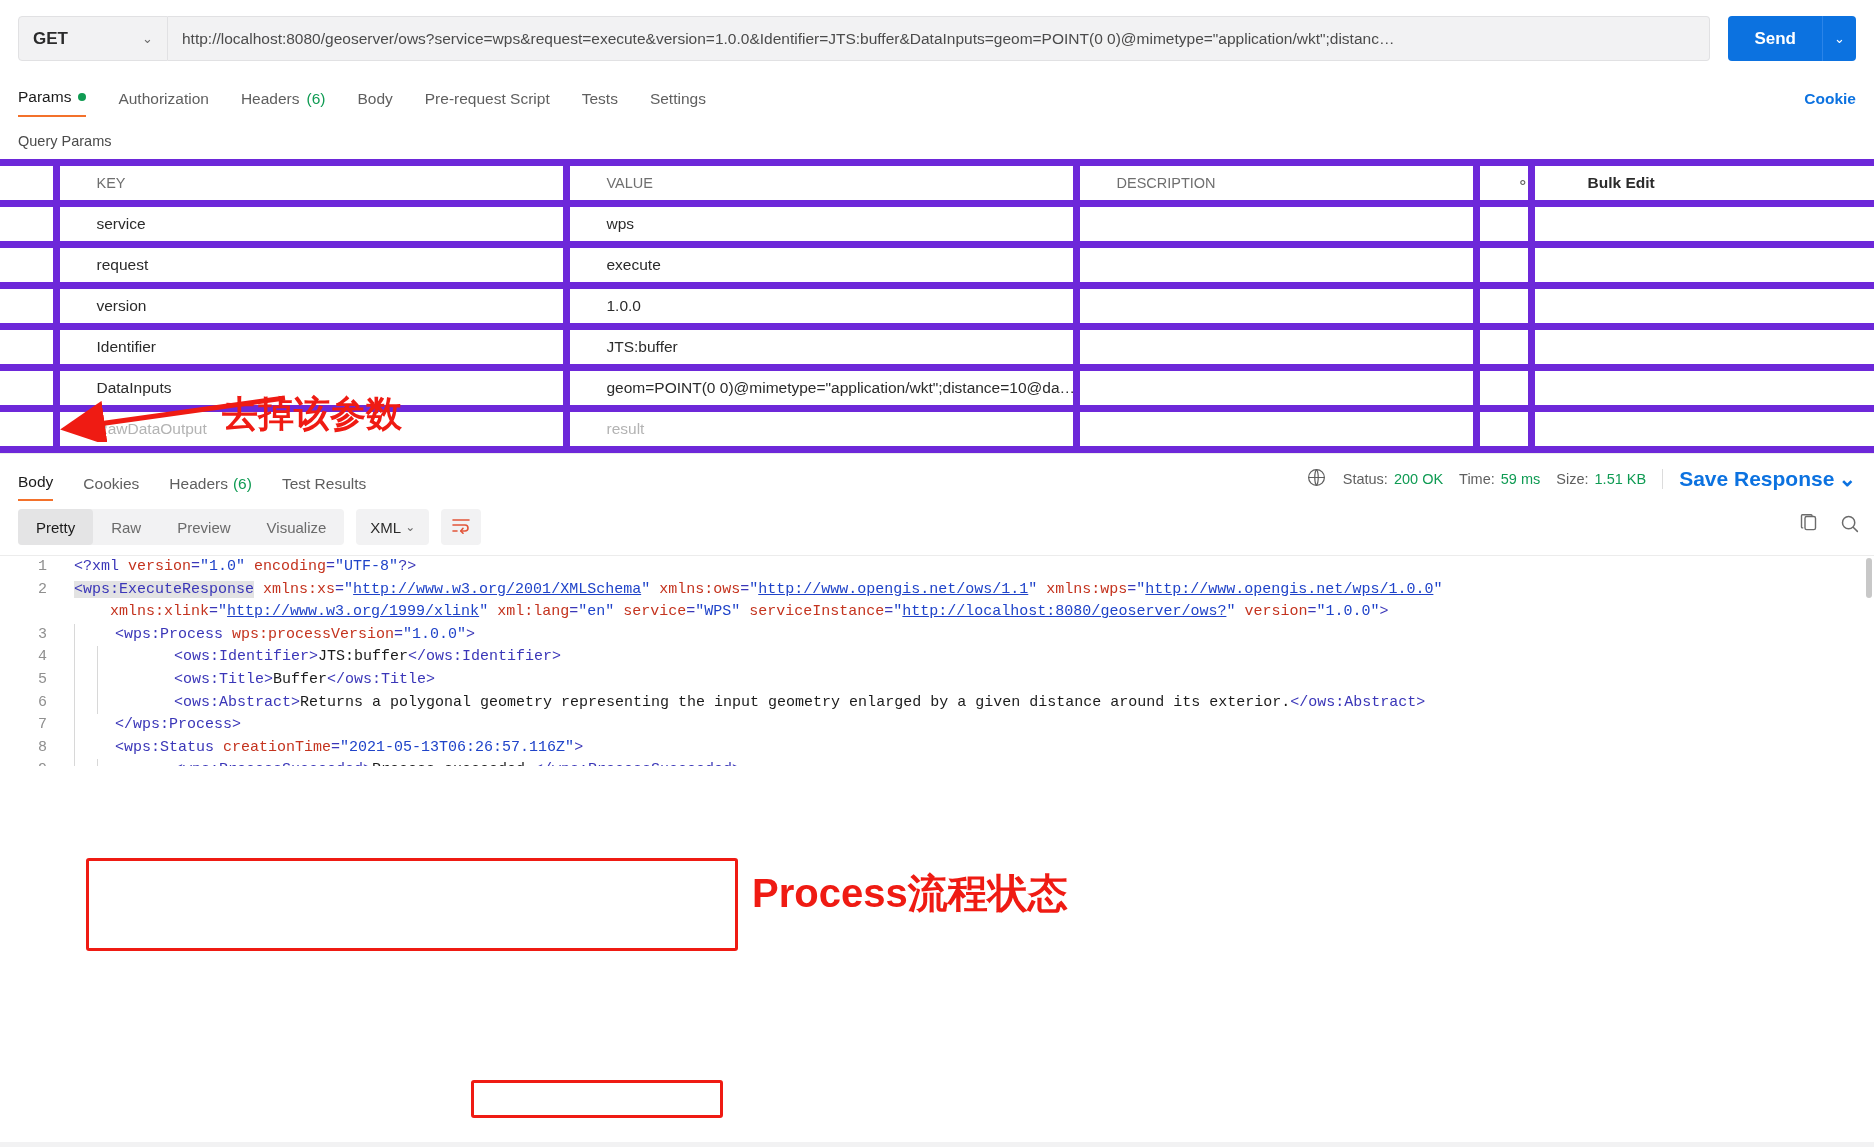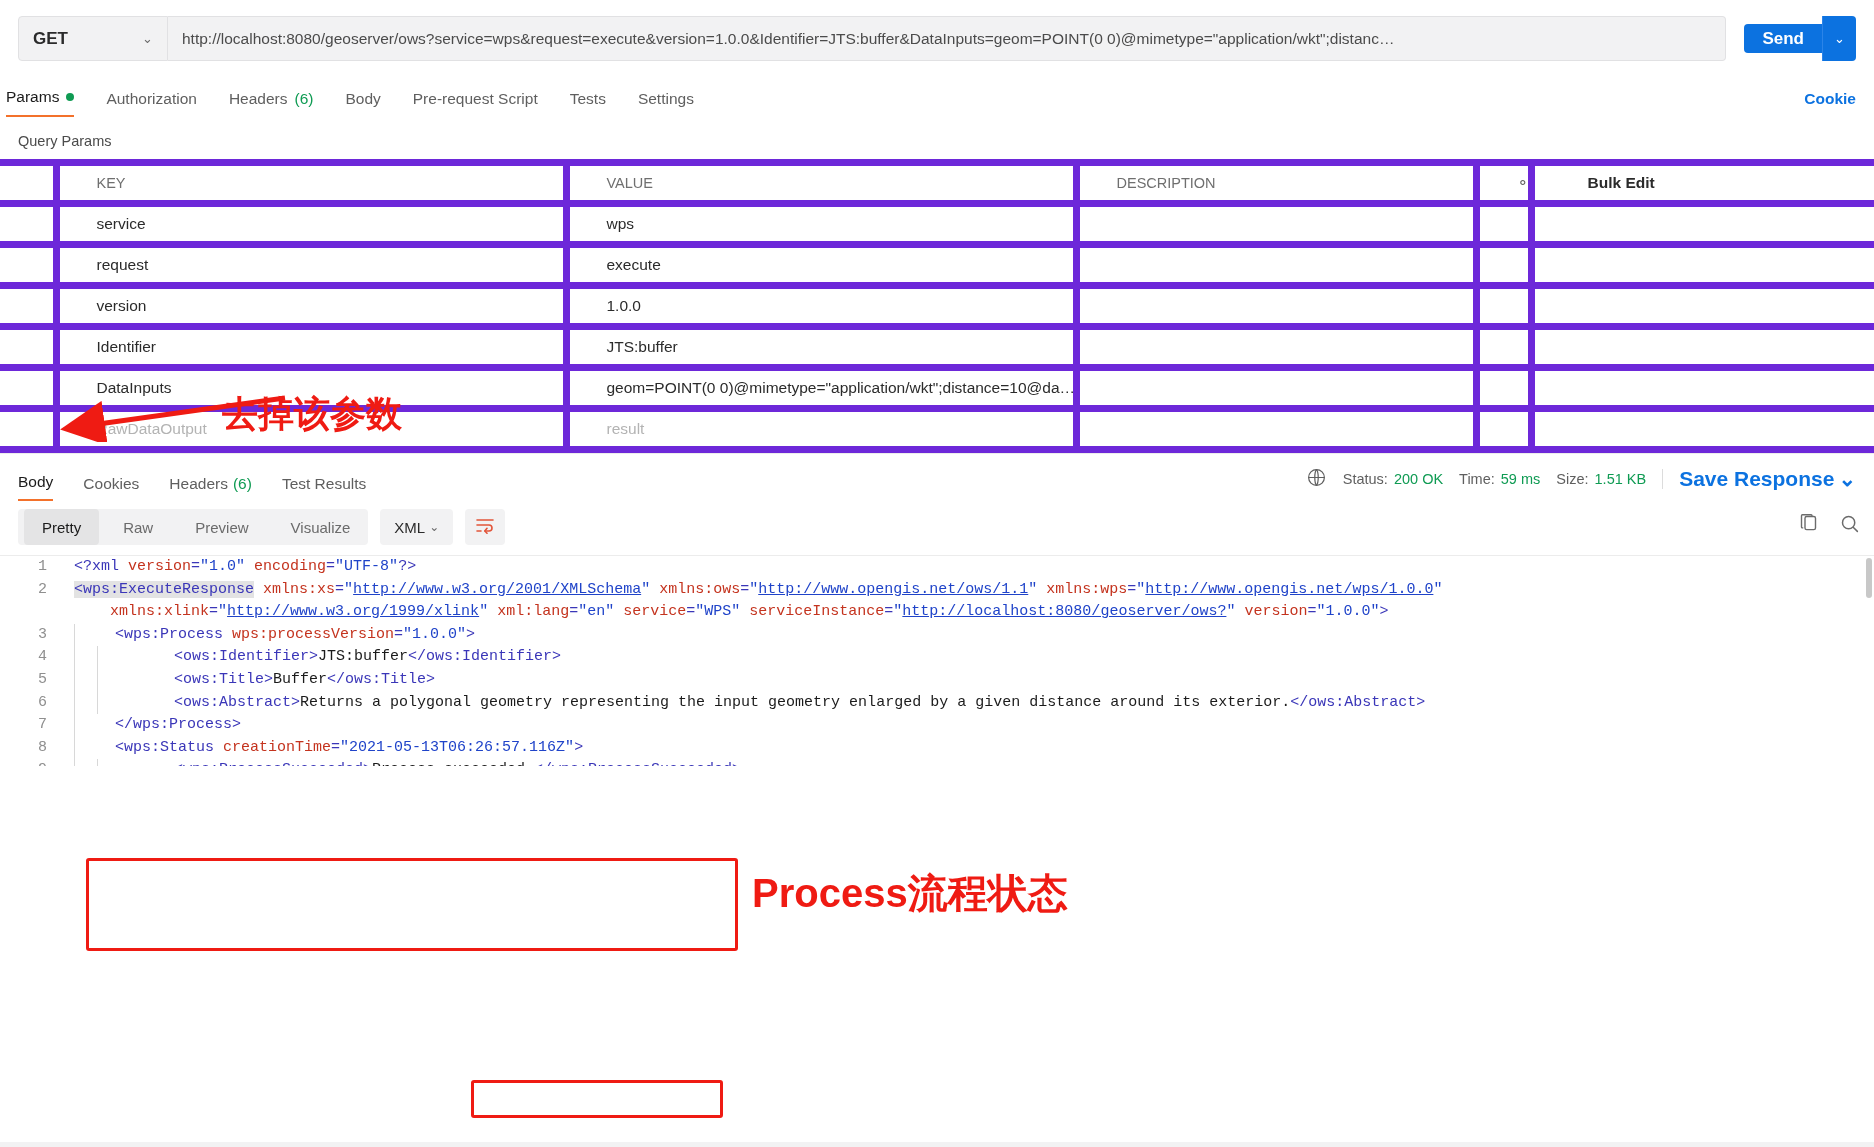--- a/index.html
+++ b/index.html
@@ -33,39 +33,39 @@
     border-left: none;
     border-radius: 0 4px 4px 0;
     padding: 0 14px;
     display: flex; align-items: center;
     font-size: 15.5px; color: #4b4b4b;
     white-space: nowrap; overflow: hidden;
   }
   .send-wrap { display: flex; align-items: center; margin-left: 18px; }
   .send-btn {
     background: #0c72e0; color: #fff;
-    height: 29px; padding: 0 18px;
+    height: 45px; padding: 0 26px;
     border: none; border-radius: 4px 0 0 4px;
     font-size: 17px; font-weight: bold;
     font-family: "Liberation Sans", sans-serif;
     display: flex; align-items: center;
   }
   .send-caret {
     background: #0c72e0; color: #fff;
     height: 45px; width: 34px;
     border: none; border-left: 1px solid #2b84e8;
     border-radius: 0 4px 4px 0;
     display: flex; align-items: center; justify-content: center;
     font-size: 13px;
   }
 
   
   .req-tabs {
     display: flex; align-items: flex-end;
-    padding: 0 6px;
+    padding: 0 18px;
     height: 40px;
     position: relative;
   }
   .req-tab {
     font-size: 15.5px; color: #5f5f5f;
     margin-right: 32px;
     padding-bottom: 9px;
     display: flex; align-items: center; gap: 7px;
     white-space: nowrap;
   }
@@ -145,21 +145,20 @@
   }
   .seg {
     display: flex; background: #f2f2f3; border-radius: 4px; height: 36px;
     align-items: center;
   }
   .seg-item {
     padding: 0 18px; height: 36px;
     display: flex; align-items: center;
     font-size: 15px; color: #6b6b6b;
     border-radius: 4px;
-    margin-left: 6px;
   }
   .seg-item.active { background: #e4e4e5; color: #1b1b1b; }
   .fmt-select {
     display: flex; align-items: center; gap: 4px;
     background: #f2f2f3; border-radius: 4px;
     height: 36px; padding: 0 14px;
     font-size: 15px; color: #2b2b2b;
   }
   .fmt-select .chev { font-size: 12px; color: #6b6b6b; }
   .wrap-btn {

